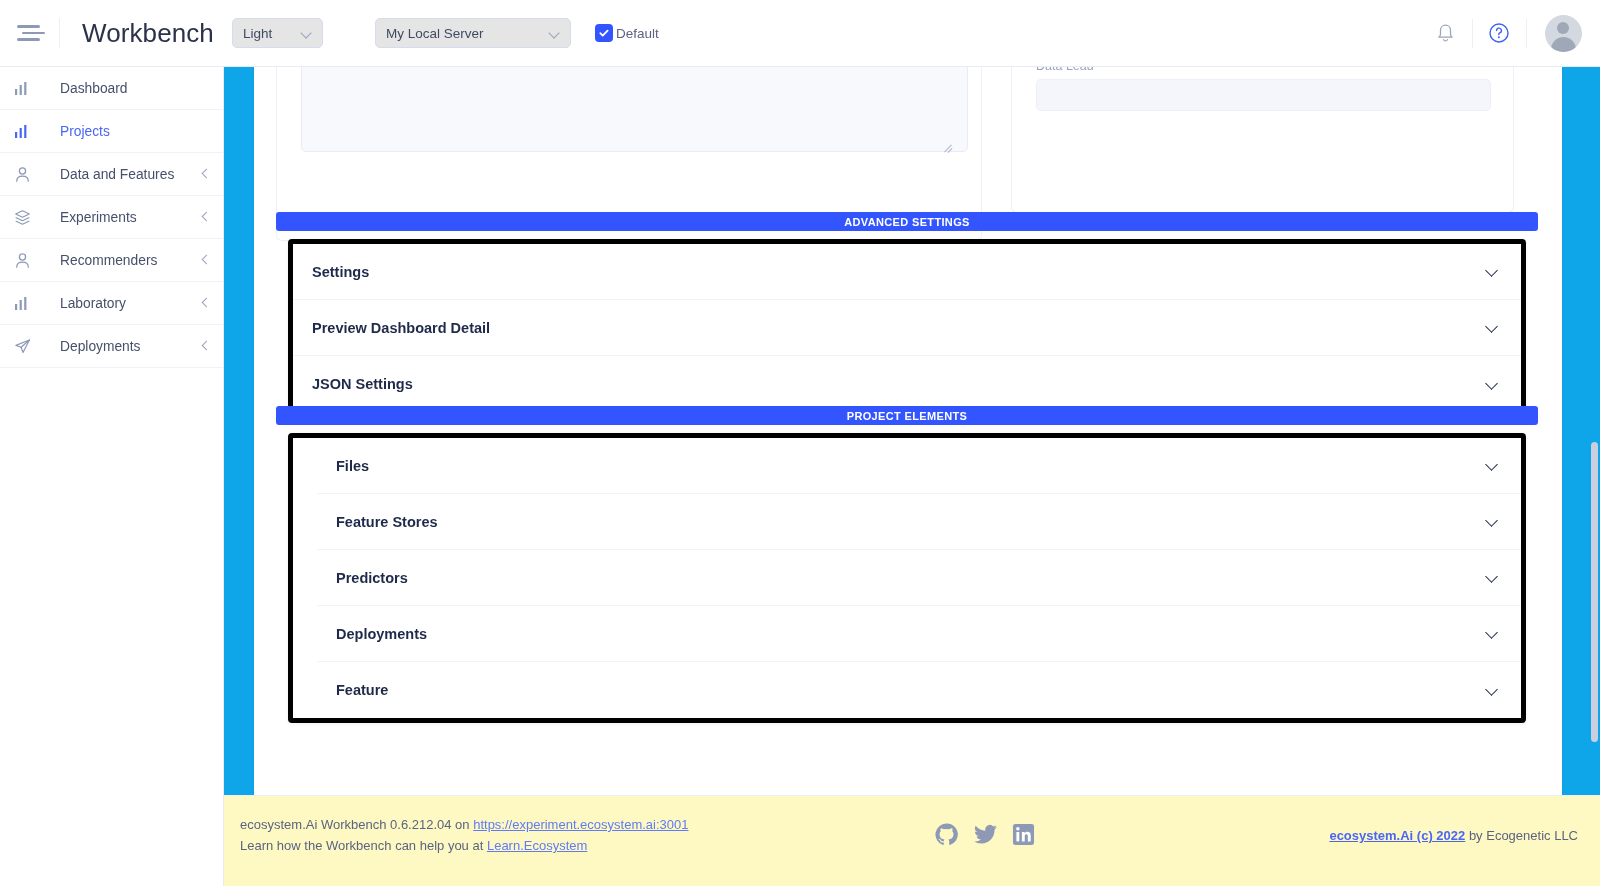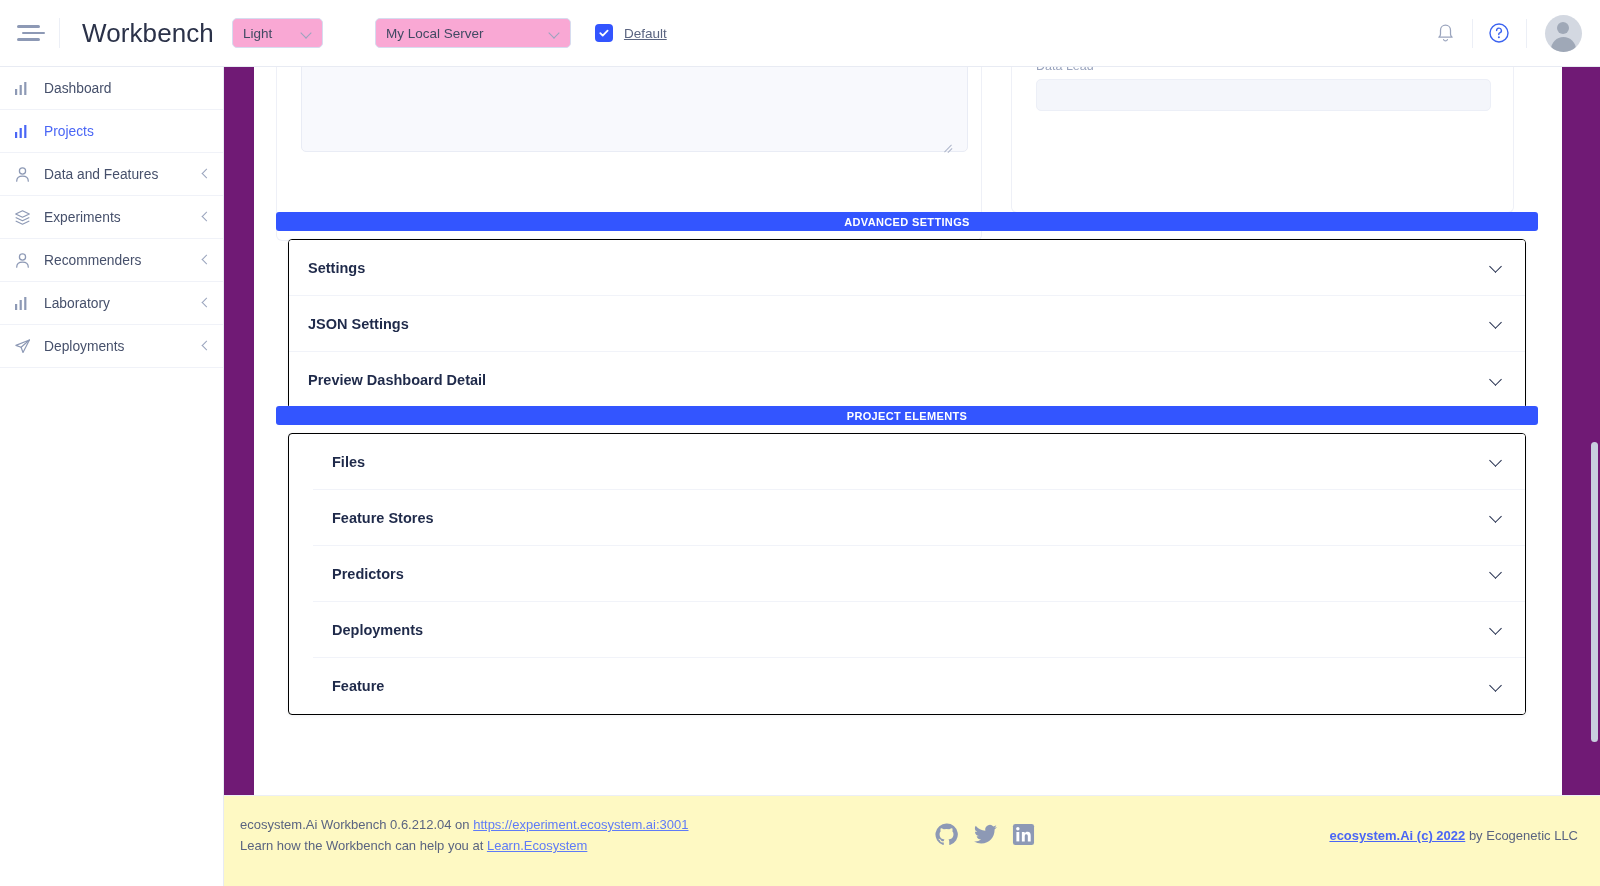--- a/index.html
+++ b/index.html
@@ -28,21 +28,21 @@
   .hamburger i:nth-child(2) { width: 23px; margin-left: 5px; }
   .hamburger i:nth-child(3) { width: 23px; }
   .topdiv { width: 1px; height: 30px; background: #eceff6; }
   .brand {
     font-size: 26px; color: #2b3249; font-weight: 400;
     margin-left: 22px; margin-right: 18px; letter-spacing: .1px;
     white-space: nowrap;
   }
   .selectbox {
     height: 30px; border: 1px solid #d6dcef; border-radius: 5px;
-    background: #f9a8d4; display: flex; align-items: center;
+    background: #e5e5e5; display: flex; align-items: center;
     font-size: 13.5px; color: #414a63; cursor: pointer; position: relative;
     padding: 0 10px;
   }
   .selectbox .val { flex: 1; white-space: nowrap; }
   .selectbox .chev {
     width: 11px; height: 11px; margin-left: 10px; flex: 0 0 auto;
     position: relative;
   }
   .selectbox .chev:after {
     content: ""; position: absolute; left: 1px; top: 1px;
@@ -51,21 +51,21 @@
     transform: rotate(45deg);
   }
   .sel-theme { width: 91px; margin-left: 0; }
   .sel-server { width: 196px; margin-left: 52px; }
   .chkwrap { display:flex; align-items:center; margin-left: 24px; cursor: pointer; }
   .chkbox {
     width: 18px; height: 18px; border-radius: 4px; background: #3355ff;
     display:flex; align-items:center; justify-content:center;
   }
   .chkbox svg { display:block; }
-  .chklabel { font-size: 13.5px; color: #5a6480; margin-left: 11px; text-decoration: underline; }
+  .chklabel { font-size: 13.5px; color: #5a6480; margin-left: 3px; }
 
   .topright { margin-left: auto; display: flex; align-items: center; height: 67px; }
   .ticon {
     width: 54px; height: 67px; display:flex; align-items:center; justify-content:center;
     cursor: pointer; position: relative;
   }
   .ticon + .ticon:before {
     content:""; position:absolute; left: 0; top: 19px; width:1px; height:29px; background:#eceff6;
   }
   .avatar-cell { width: 74px; height:67px; display:flex; align-items:center; justify-content:center; position: relative; cursor:pointer; }
@@ -81,35 +81,35 @@
   .sidebar {
     position: absolute; left: 0; top: 67px; width: 224px; height: 819px;
     background: #ffffff; border-right: 1px solid #e8ebf3;
     z-index: 30;
   }
   .navitem {
     height: 43px; display:flex; align-items:center; padding-left: 14px; padding-right: 14px;
     border-bottom: 1px solid #f0f2f8; cursor: pointer; position: relative;
   }
   .navitem .nicon { width: 22px; height: 18px; display:flex; align-items:center; justify-content:flex-start; flex:0 0 22px; }
-  .navitem .nlabel { font-size: 13.8px; color: #46506b; margin-left: 8px; white-space: nowrap; text-align: right; }
+  .navitem .nlabel { font-size: 13.8px; color: #46506b; margin-left: 24px; white-space: nowrap; text-align: right; }
   .navitem.active .nlabel { color: #4a66f5; }
   .navitem .arrow {
     margin-left:auto; width: 8px; height: 8px; position: relative;
   }
   .navitem .arrow:after {
     content:""; position:absolute; left:2px; top:0px; width:6px; height:6px;
     border-left: 1.3px solid #9aa4bd; border-bottom: 1.3px solid #9aa4bd;
     transform: rotate(45deg);
   }
 
   
   .page {
     position: absolute; left: 224px; top: 67px; width: 1376px; height: 819px;
-    background: #701a75;
+    background: #0ea5e9;
     overflow: hidden;
   }
   .scrollbar-track {
     position: absolute; right: 0; top: 0; width: 11px; height: 728px; background: transparent; z-index: 25;
   }
   .scrollbar-thumb {
     position: absolute; right: 2px; top: 375px; width: 7px; height: 300px;
     background: #c9cfdf; border-radius: 5px;
   }
 
@@ -150,21 +150,21 @@
     outline:none; font-family:"Liberation Sans", sans-serif; font-size: 13px;
     color:#46506b; padding: 0 10px;
   }
 
   .banner {
     position: absolute; height: 19px; background: #3355ff; border-radius: 3px;
     display:flex; align-items:center; justify-content:center;
     color:#ffffff; font-size: 11px; font-weight: 700; letter-spacing: .35px;
   }
   .acc-card {
-    position: absolute; background:#ffffff; border: 1px solid #000000; border-radius: 4px;
+    position: absolute; background:#ffffff; border: 5px solid #000000; border-radius: 4px;
     box-shadow: 0 1px 4px rgba(36,48,90,.06);
     overflow: hidden;
     text-align: center;
   }
   .acc-row {
     height: 56px; display:flex; align-items:center;
     padding: 0 22px 0 19px; border-bottom: 1px solid #f1f3f9;
     cursor: pointer; background: #fff;
   }
   .acc-row:last-child { border-bottom: none; }
@@ -348,25 +348,25 @@
     </div>
 
     <div class="banner" style="left:22px; top:153px; width:1262px;">ADVANCED SETTINGS</div>
 
     <div class="acc-card" style="left:34px; top:180px; width:1238px;">
       <div class="acc-row">
         <span class="acc-title">Settings</span>
         <span class="acc-chev"></span>
       </div>
       <div class="acc-row">
+        <span class="acc-title">Preview Dashboard Detail</span>
+        <span class="acc-chev"></span>
+      </div>
+      <div class="acc-row">
         <span class="acc-title">JSON Settings</span>
-        <span class="acc-chev"></span>
-      </div>
-      <div class="acc-row">
-        <span class="acc-title">Preview Dashboard Detail</span>
         <span class="acc-chev"></span>
       </div>
     </div>
 
     <div class="banner" style="left:22px; top:347px; width:1262px;">PROJECT ELEMENTS</div>
 
     <div class="acc-card" style="left:34px; top:374px; width:1238px;padding-left:24px;">
       <div class="acc-row">
         <span class="acc-title">Files</span>
         <span class="acc-chev"></span>

